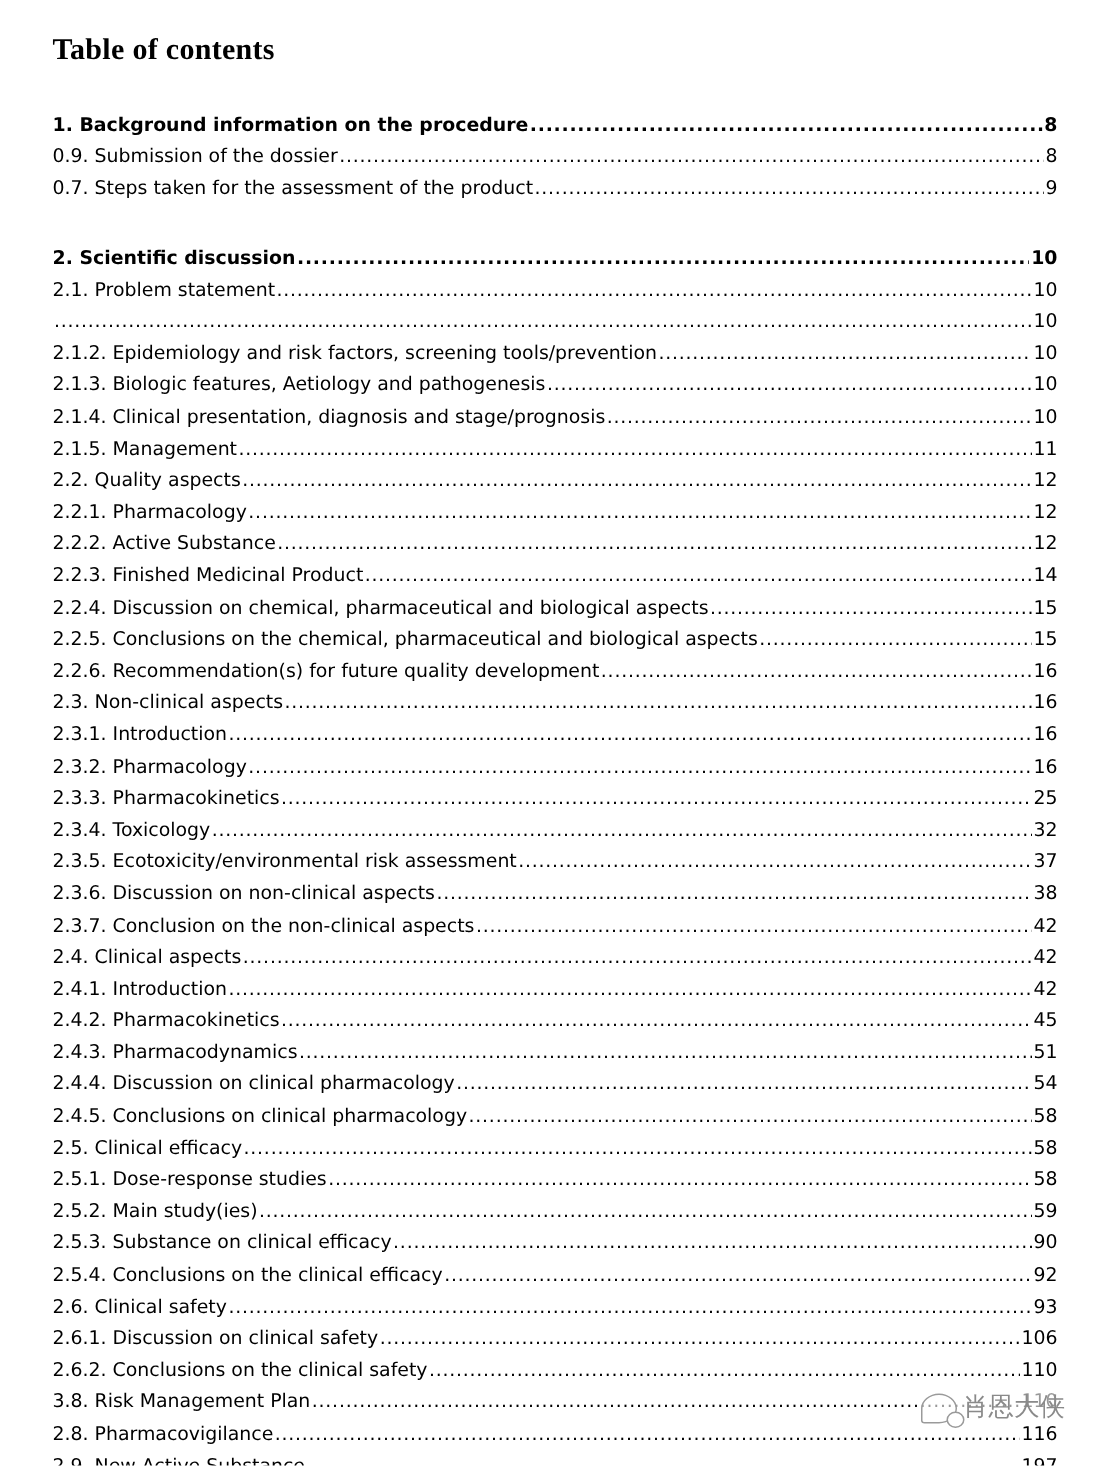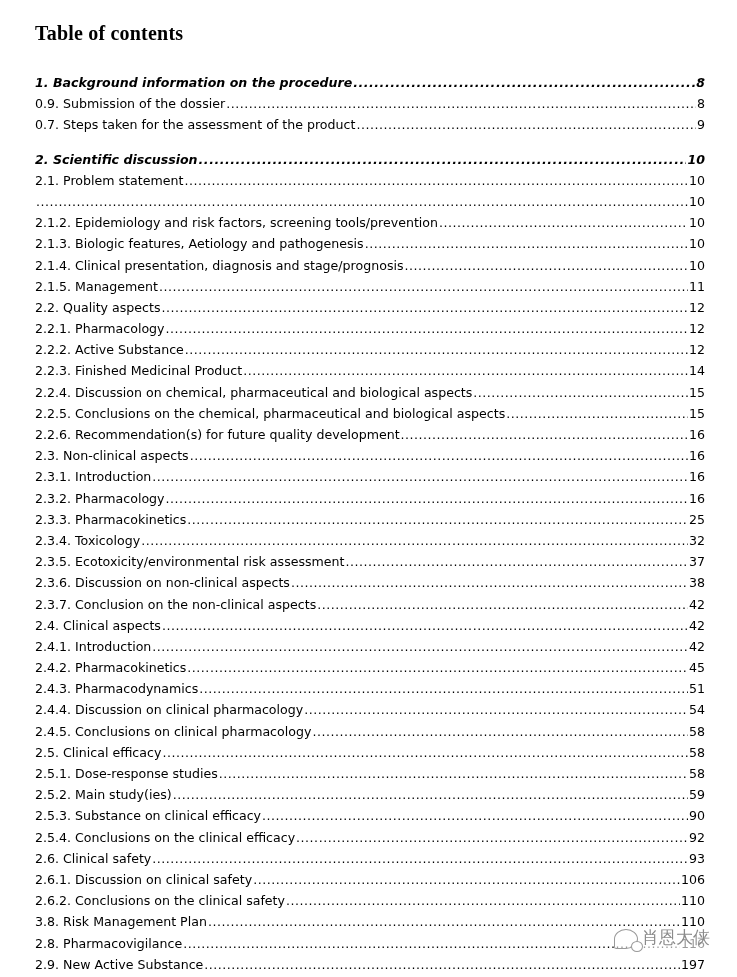--- a/index.html
+++ b/index.html
@@ -1,21 +1,21 @@
 <!DOCTYPE html>
 <html><head>
 <meta charset="utf-8">
 <style>
   html, body { margin: 0; padding: 0; background: #ffffff; }
   body { width: 737px; height: 977px; position: relative; overflow: hidden; font-family: "DejaVu Sans", "Liberation Sans", sans-serif; color: #000; }
   .title { position: absolute; left: 35px; top: 22px; font-size: 20px; font-weight: bold; letter-spacing: 0.2px; font-family: Liberation Serif, serif; }
   .toc { position: absolute; left: 35px; top: 72px; width: 670px; }
   .row { display: flex; align-items: baseline; height: 21.2px; font-size: 12.6px; line-height: 21.2px; white-space: nowrap; }
-  .row.l1 { font-weight: bold; font-style: italic; }
-  .row.gap { margin-top: 13px; }
+  .row.l1 { font-weight: bold; }
+  .row.gap { margin-top: 25px; }
   .row .label { flex: 0 0 auto; }
   .row .dots { flex: 1 1 auto; overflow: hidden; margin: 0 1px; }
   .row .dots::before { content: "........................................................................................................................................................................................................................................................"; letter-spacing: 0.5px; }
   .row .page { flex: 0 0 auto; text-align: right; }
   .watermark { position: absolute; left: 614px; top: 926px; display: flex; align-items: flex-end; gap: 4px; color: #8a8a8a; font-size: 17px; background: rgba(255,255,255,0.6); }
   .watermark .wm-icon { width: 22px; height: 18px; border: 1.5px solid #9a9a9a; border-radius: 50% 50% 50% 10%; position: relative; }
   .watermark .wm-icon::after { content: ""; position: absolute; right: -6px; bottom: -4px; width: 10px; height: 9px; border: 1.5px solid #9a9a9a; border-radius: 50%; background: #fff; }
 </style>
 </head>
 <body>

